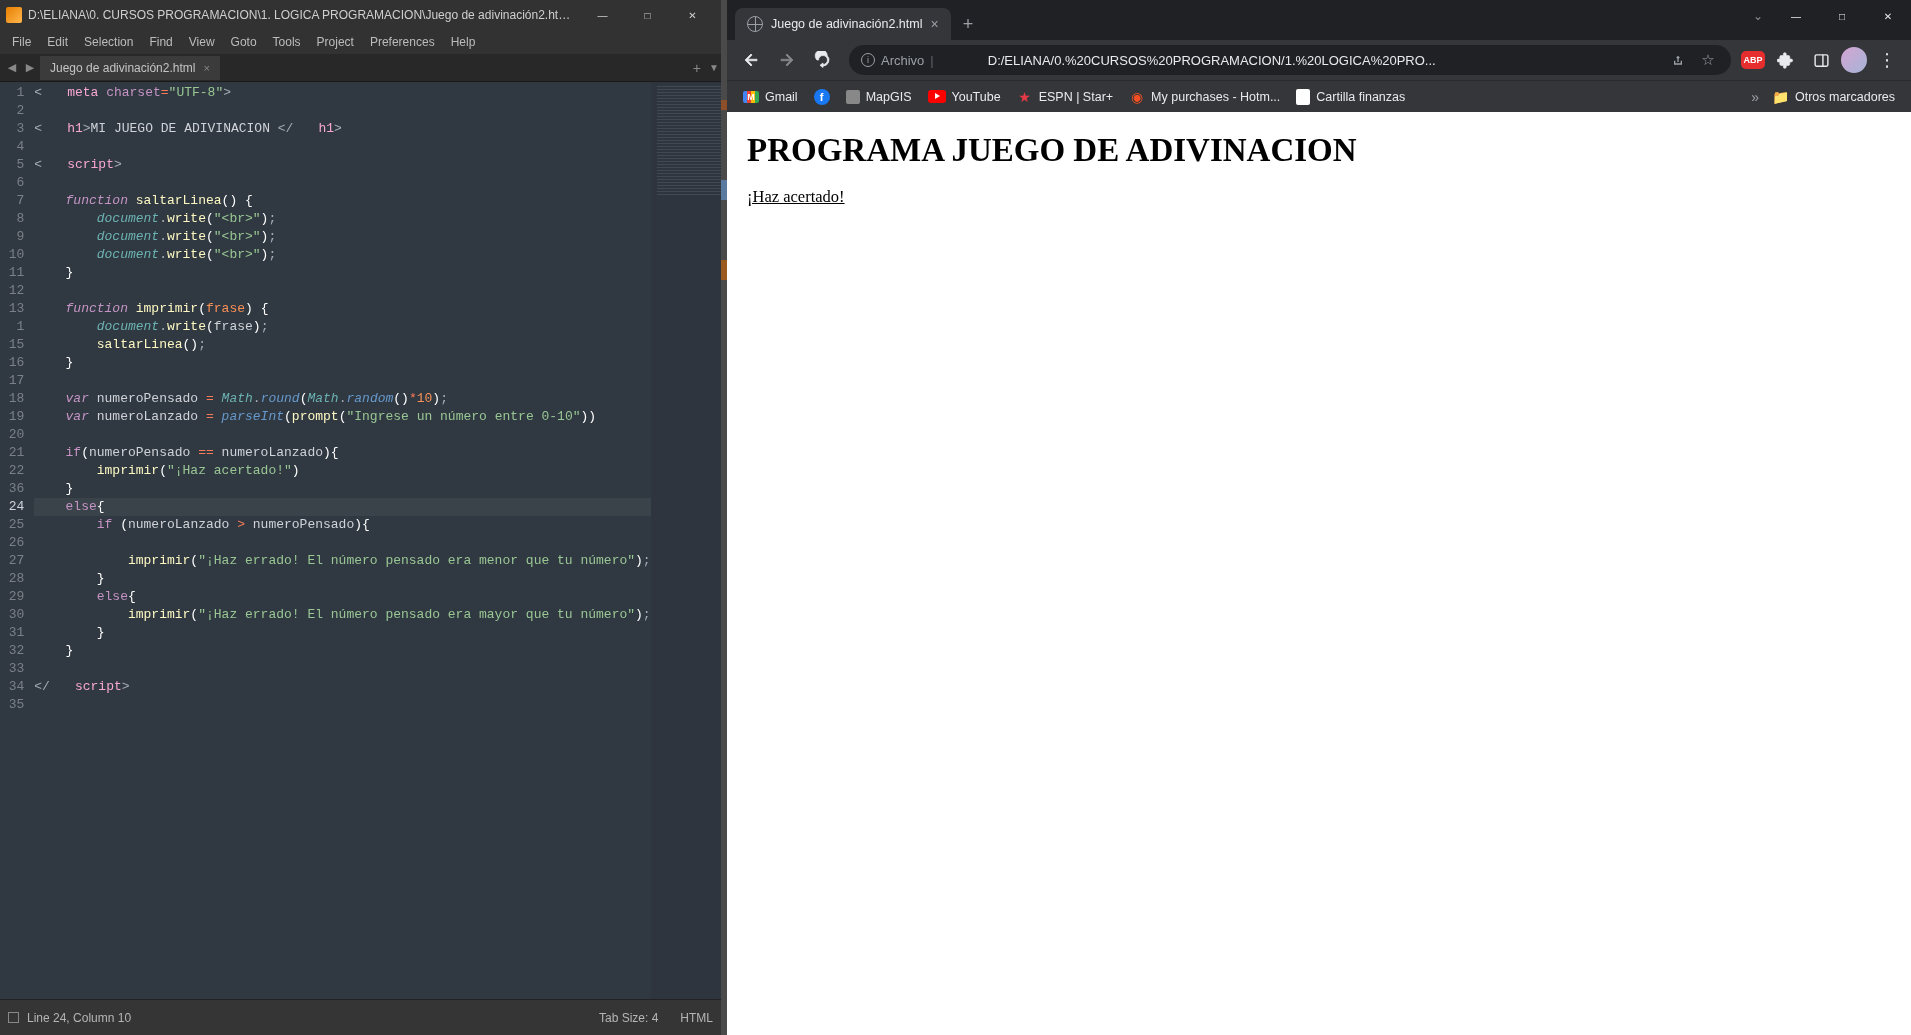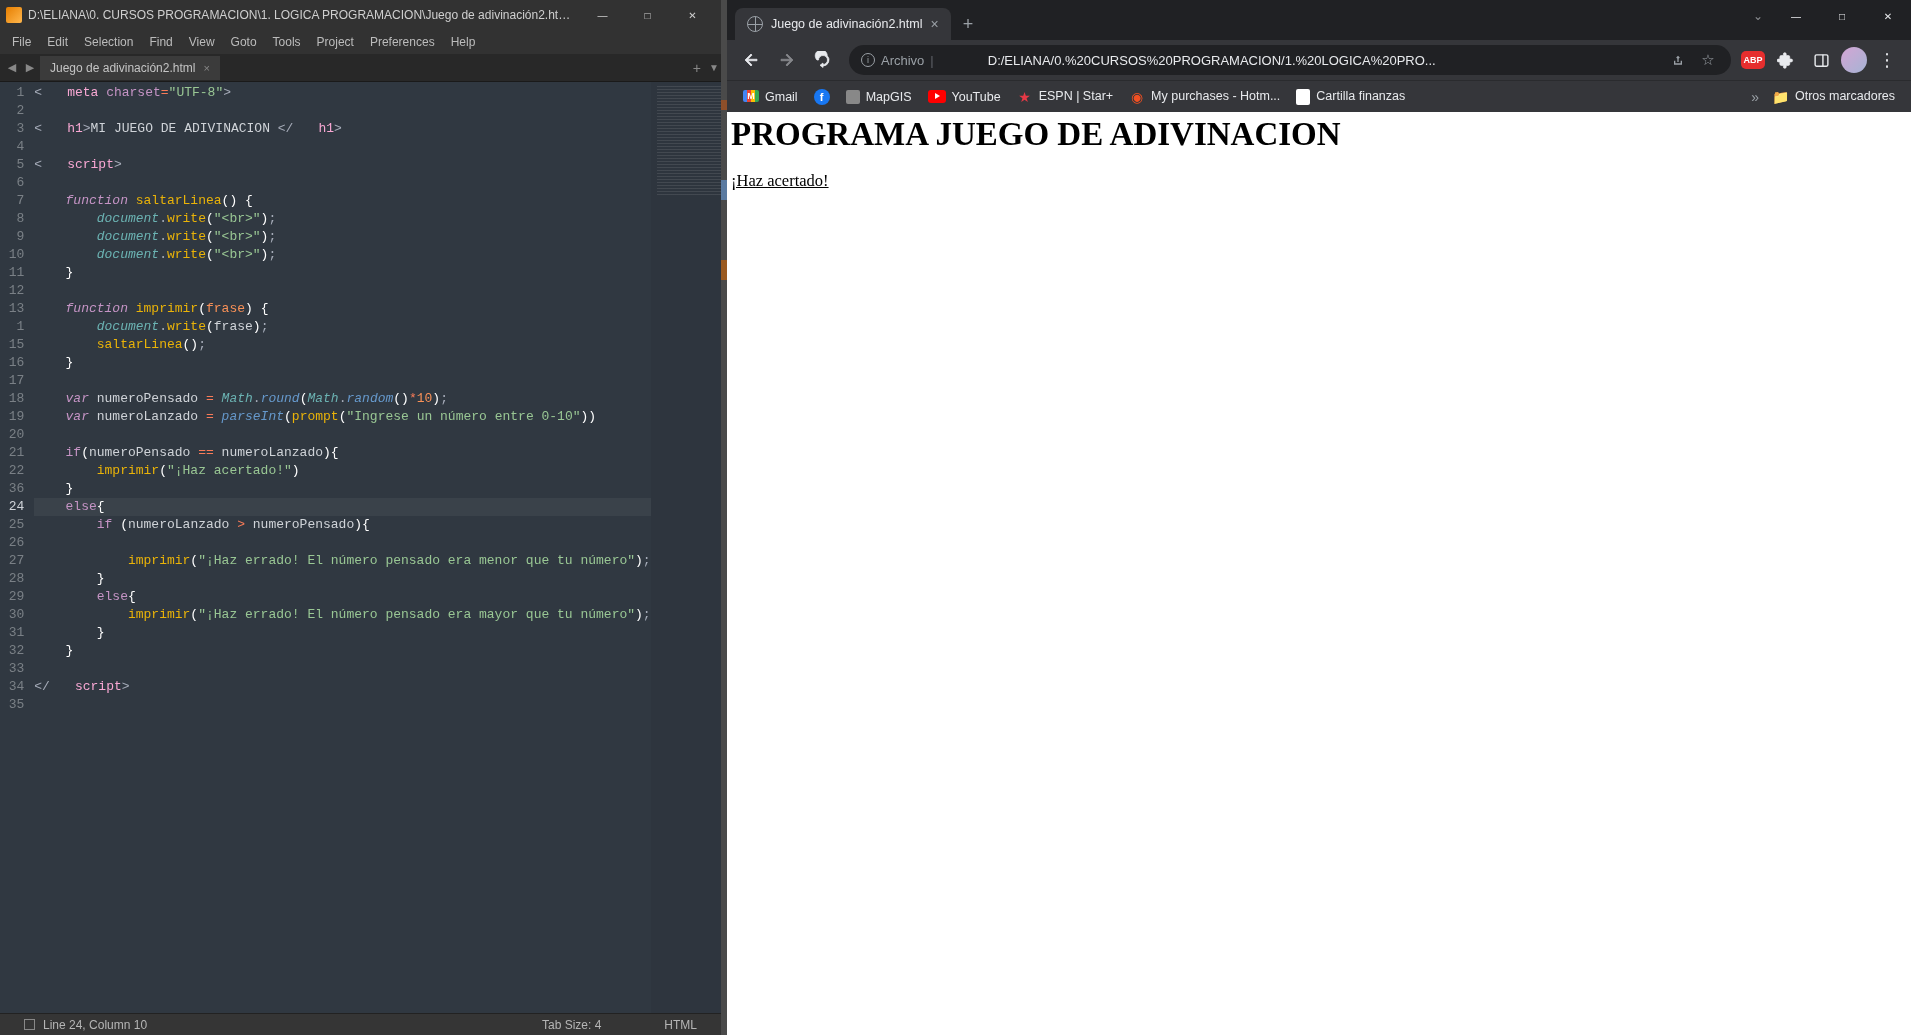--- a/index.html
+++ b/index.html
@@ -147,21 +147,21 @@
     }
     .code .line.active {
       background: rgba(255,255,255,0.05);
     }
     
     .tag { color: #f9a8d4; margin-left: 25px; }
     .attr { color: #c594c5; }
     .str { color: #99c794; }
     .kw { color: #c594c5; font-style: italic; }
     .kw2 { color: #c594c5; }
-    .fn { color: #eab308; }
+    .fn { color: #fef9c3; }
     .fi { color: #6699cc; font-style: italic; }
     .obj { color: #6bb2b2; font-style: italic; }
     .num { color: #f99157; }
     .var { color: #cfd3d8; }
     .punct { color: #a6acb9; }
     .par { color: #ffffff; }
     .op { color: #f97b58; }
     .minimap {
       width: 90px;
       background: #2e353e;
@@ -174,29 +174,28 @@
       width:70px;
       height:110px;
       background: repeating-linear-gradient(
         to bottom,
         rgba(200,200,200,0.22) 0 1px,
         transparent 1px 3px
       );
       opacity:0.6;
     }
     .status-bar {
-      height: 22px;
+      height: 36px;
       background: #353535;
       display: flex;
       align-items: center;
       color: #b5b5b5;
       font-size: 12px;
-      padding: 0 24px;
+      padding: 0 8px;
       border-top: 1px solid #222;
-      gap: 41px;
     }
     .status-left { display:flex; align-items:center; gap:8px; }
     .status-sq {
       width:11px; height:11px; border:1px solid #888;
     }
     .status-spacer { flex:1; }
     .status-item { margin-left: 22px; }
     
     .mid-gap {
       width: 6px;
@@ -313,39 +312,39 @@
       height: 32px;
       background: #35363a;
       display:flex;
       align-items:center;
       padding: 0 8px;
       font-size:12.5px;
       color:#e8eaed;
       border-top: 1px solid #2a2b2e;
     }
     .bm {
-      display:flex;align-items:flex-start;gap:6px;padding:4px 8px;border-radius:4px;white-space:nowrap;
+      display:flex;align-items:center;gap:6px;padding:4px 8px;border-radius:4px;white-space:nowrap;
     }
     .bm-ico { width:16px;height:16px;display:flex;align-items:center;justify-content:center;font-size:12px;}
     .gmail-ico{background:linear-gradient(to right,#4285f4 0 25%,#ea4335 25% 50%,#fbbc05 50% 75%,#34a853 75%);width:16px;height:12px;border-radius:2px;position:relative;}
     .gmail-ico::after{content:"M";position:absolute;inset:0;color:#fff;font-size:9px;font-weight:bold;text-align:center;line-height:12px;}
     .fb-ico{width:16px;height:16px;border-radius:50%;background:#1877f2;color:#fff;font-weight:bold;font-size:11px;display:flex;align-items:center;justify-content:center;}
     .yt-ico{width:18px;height:13px;border-radius:3px;background:#ff0000;position:relative;}
     .yt-ico::after{content:"";position:absolute;top:3px;left:7px;border-left:5px solid #fff;border-top:3.5px solid transparent;border-bottom:3.5px solid transparent;}
     .star-ico{color:#e63946;font-size:14px;}
     .hot-ico{color:#f25022;font-size:14px;}
     .doc-ico{width:14px;height:16px;background:#fff;border-radius:2px;}
     .map-ico{width:14px;height:14px;background:#888;border-radius:2px;}
     .folder-ico{color:#ffd768;font-size:14px;}
     .bookbar-spacer{flex:1;}
     .chev{color:#9aa0a6;font-size:14px;padding:0 6px;}
     .page {
       flex:1;
       background:#fff;
-      padding: 4px;
+      padding: 20px;
       color:#000;
       font-family: "Times New Roman", serif;
     }
     .page h1 { font-size: 33px; font-weight:bold; margin-bottom: 18px; }
     .page p { font-size: 16.5px; text-decoration: underline; }
   </style>
 </head>
 <body>
 
 <div class="sublime">

